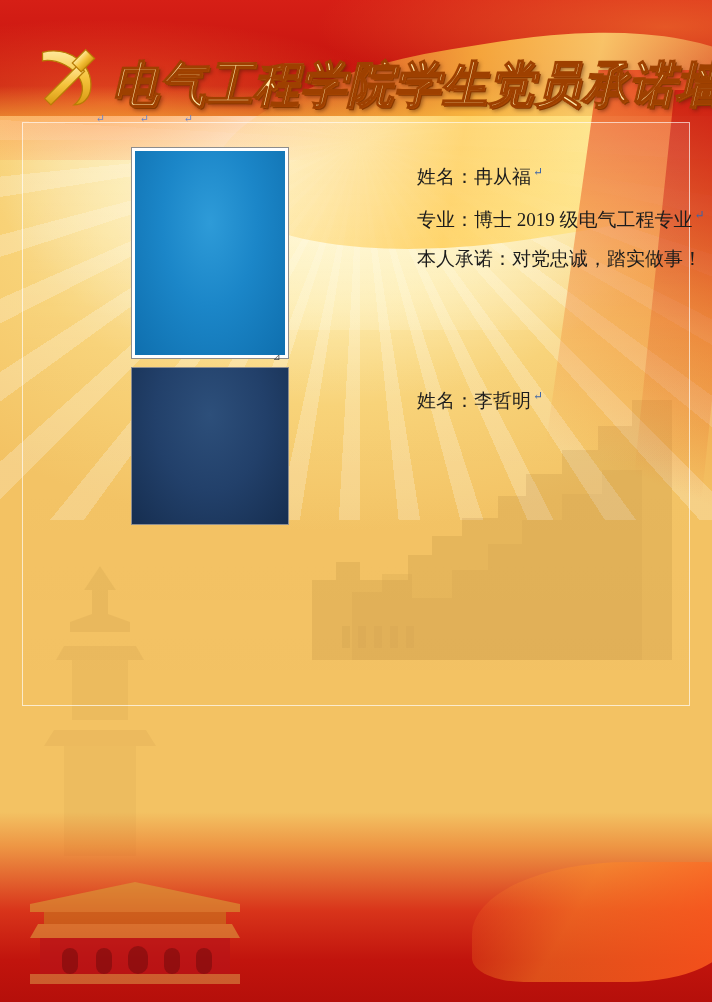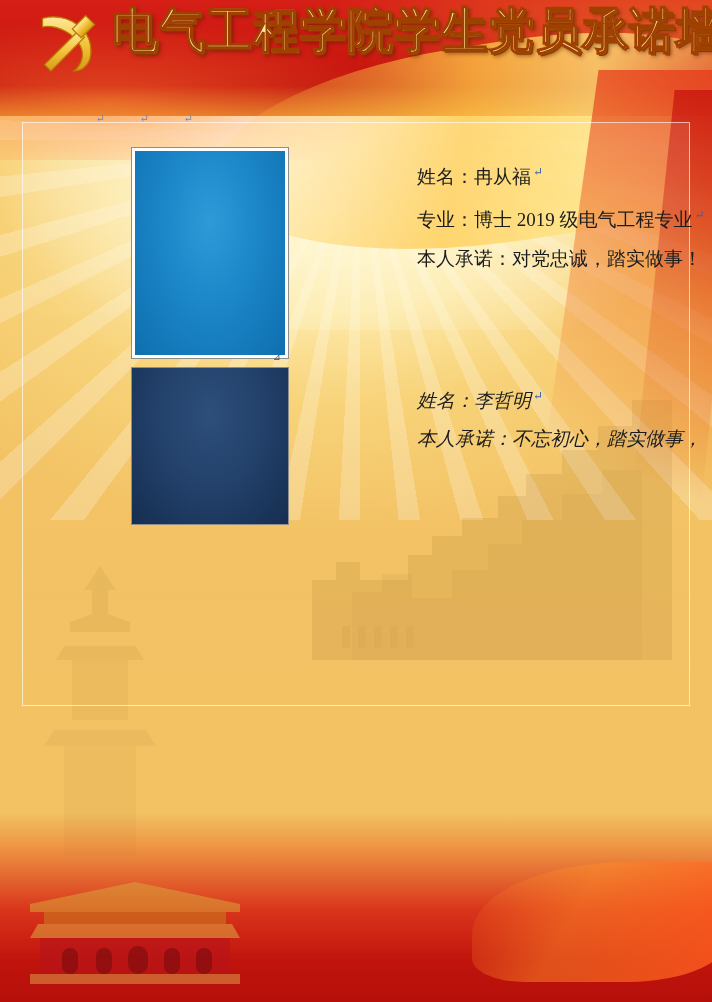--- a/index.html
+++ b/index.html
@@ -163,23 +163,24 @@
     pointer-events: none;
   }
 
   
   .header {
     position: absolute;
     left: 0; top: 0;
     width: 712px;
     height: 116px;
     display: flex;
-    align-items: flex-start;
+    align-items: flex-end;
     padding-left: 26px;
     box-sizing: border-box;
+    font-style: italic;
   }
   .emblem {
     position: relative;
     width: 78px;
     height: 78px;
     flex: 0 0 auto;
     margin-right: 8px;
     margin-top: 4px;
   }
   .title {
@@ -214,21 +215,21 @@
     position: absolute;
     left: 0; top: 0;
     width: 668px;
   }
 
   .entry {
     position: absolute;
     display: flex;
   }
   .entry-1 { left: 108px; top: 24px; }
-  .entry-2 { left: 108px; top: 244px; font-style: italic; }
+  .entry-2 { left: 108px; top: 244px; }
 
   .photo {
     border: 1px solid #8d8d8d;
     box-sizing: border-box;
     flex: 0 0 auto;
     position: relative;
     overflow: hidden;
     background: #0a6fb5;
   }
   .photo-1 { width: 158px; height: 212px; padding: 3px; background: #ffffff; }
@@ -452,23 +453,20 @@
               <ellipse cx="90" cy="57" rx="4" ry="2.8" fill="#241f1b"></ellipse>
 
               <path d="M79,60 L75,74 L83,74" fill="none" stroke="#bb8459" stroke-width="2"></path>
               <path d="M70,84 Q79,89 88,84" fill="none" stroke="#95574a" stroke-width="2.6"></path>
             </svg>
           </div>
         </div>
         <div class="txt">
           <div class="line">
             <span>姓名：</span><span>李哲明</span><span class="mark">↵</span>
-          </div>
-          <div class="line">
-            <span>本人承诺：</span><span>不忘初心，踏实做事，</span>
           </div>
         </div>
       </div>
 
     </div>
   </div>
 
   <div class="anchor-marks">↵ ↵ ↵</div>
   <div class="resize-dot">⊿</div>
 

